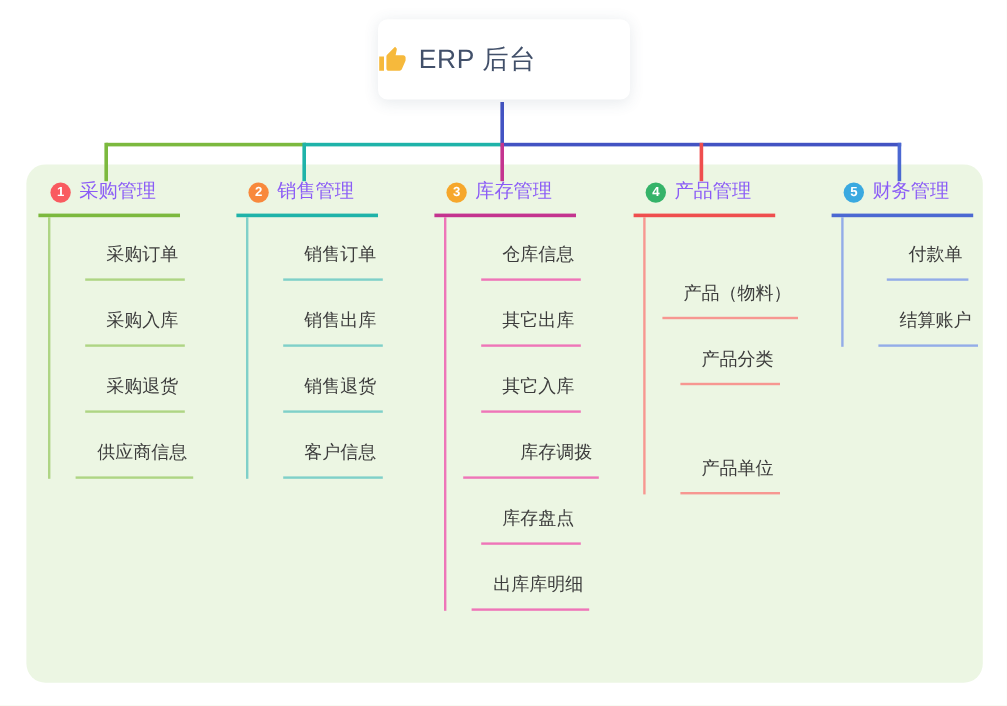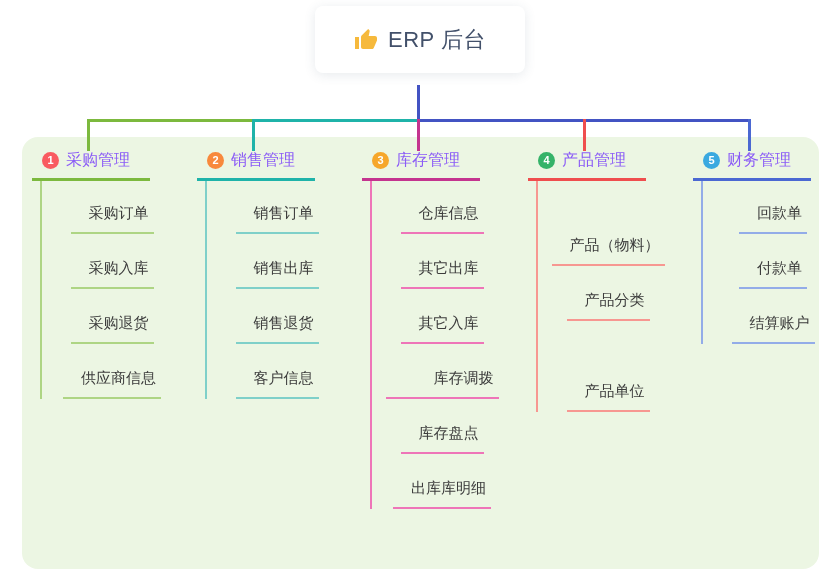--- a/index.html
+++ b/index.html
@@ -7,24 +7,24 @@
     width:839px;height:588px;position:relative;overflow:hidden;
     background:#ffffff;
     font-family:"Liberation Sans","DejaVu Sans",sans-serif;
   }
   .canvas{position:absolute;inset:0;}
   .panel{
     position:absolute;left:22px;top:137px;width:797px;height:432px;
     border-radius:16px;
   }
   .root-card{
-    position:absolute;left:315px;top:6px;width:210px;height:67px;
+    position:absolute;left:315px;top:16px;width:210px;height:67px;
     background:#ffffff;border-radius:8px;
     box-shadow:0 2px 12px rgba(60,80,110,0.12);
-    display:flex;align-items:center;justify-content:center;gap:10px;
+    display:flex;align-items:center;justify-content:flex-start;gap:10px;
     z-index:3;
   }
   .root-title{font-size:22px;font-weight:500;color:#42506a;letter-spacing:0.5px;}
   .thumb-icon{width:24px;height:24px;display:inline-block;}
   .connector{position:absolute;z-index:1;}
   .branch{position:absolute;top:150px;width:150px;z-index:2;}
   .branch-node{
     width:118px;box-sizing:border-box;
     display:flex;align-items:center;gap:7px;
     padding:0 0 8px 10px;
@@ -119,19 +119,18 @@
           <div class="child" style="border-bottom: 2px solid rgb(247, 151, 145);">产品分类</div>
           <div class="child" style="border-bottom: 2px solid rgb(247, 151, 145); margin-top: 36px;">产品单位</div>
         </div>
       </div>
       <div class="branch" style="left: 693px;">
         <div class="branch-node" style="border-bottom: 3px solid rgb(75, 104, 210);">
           <span class="badge" style="background: rgb(58, 169, 224);">5</span>
           <span class="branch-label">财务管理</span>
         </div>
         <div class="children" style="border-left: 2px solid rgb(147, 172, 232);">
-          <div class="child" style="border-bottom: 2px solid rgb(147, 172, 232);">回款单</div>
           <div class="child" style="border-bottom: 2px solid rgb(147, 172, 232);">付款单</div>
           <div class="child" style="border-bottom: 2px solid rgb(147, 172, 232);">结算账户</div>
         </div>
       </div>
     </div>
 </div>
 
 </body></html>

